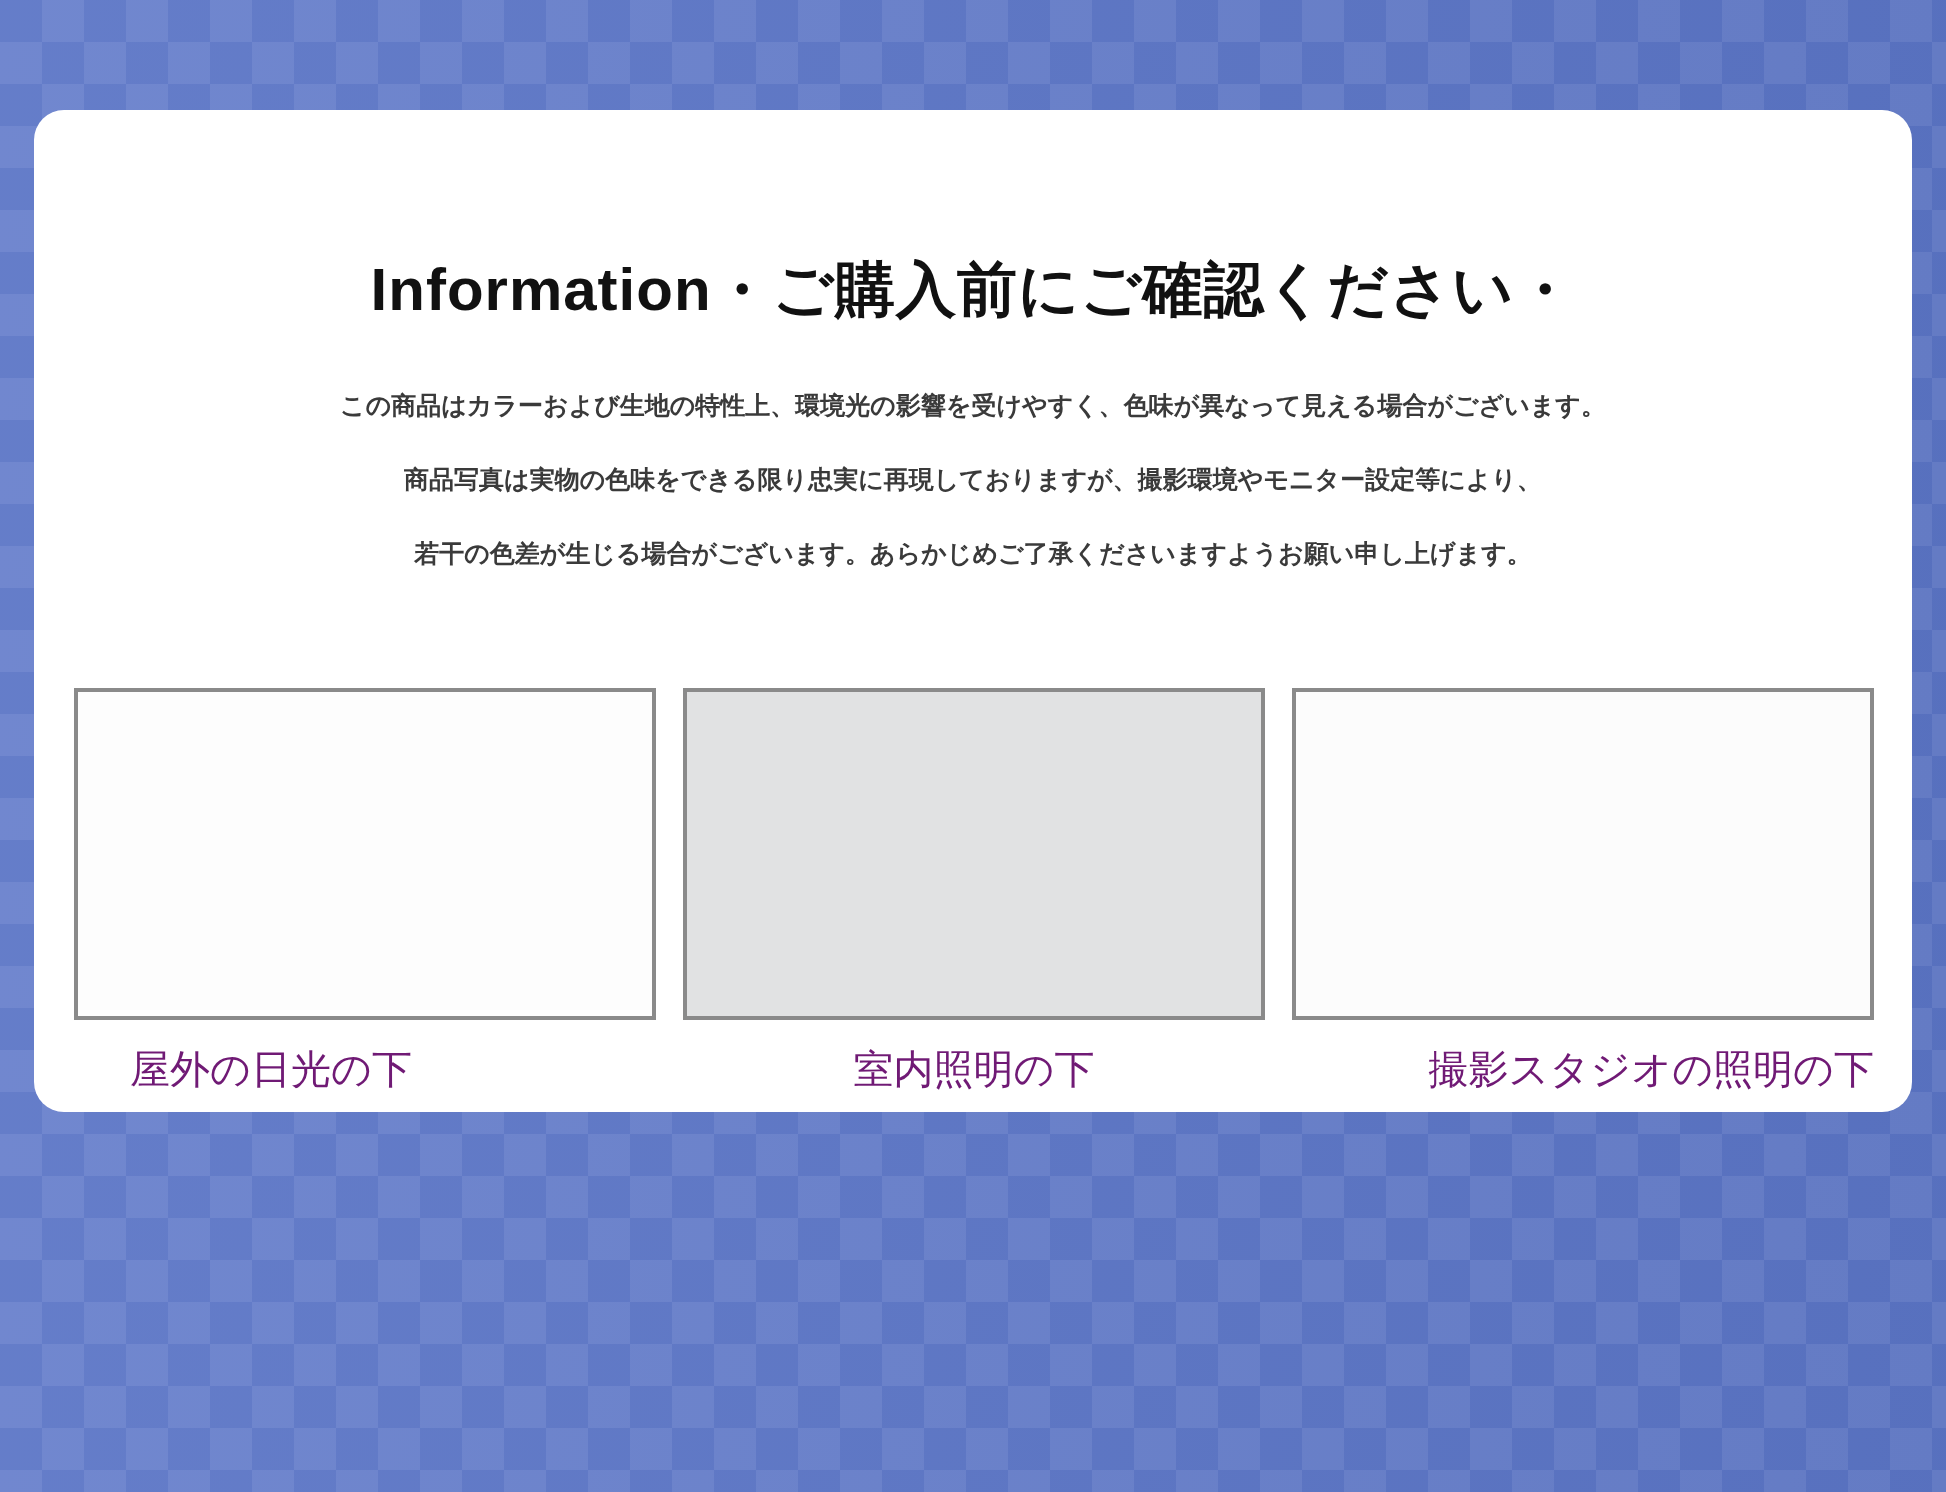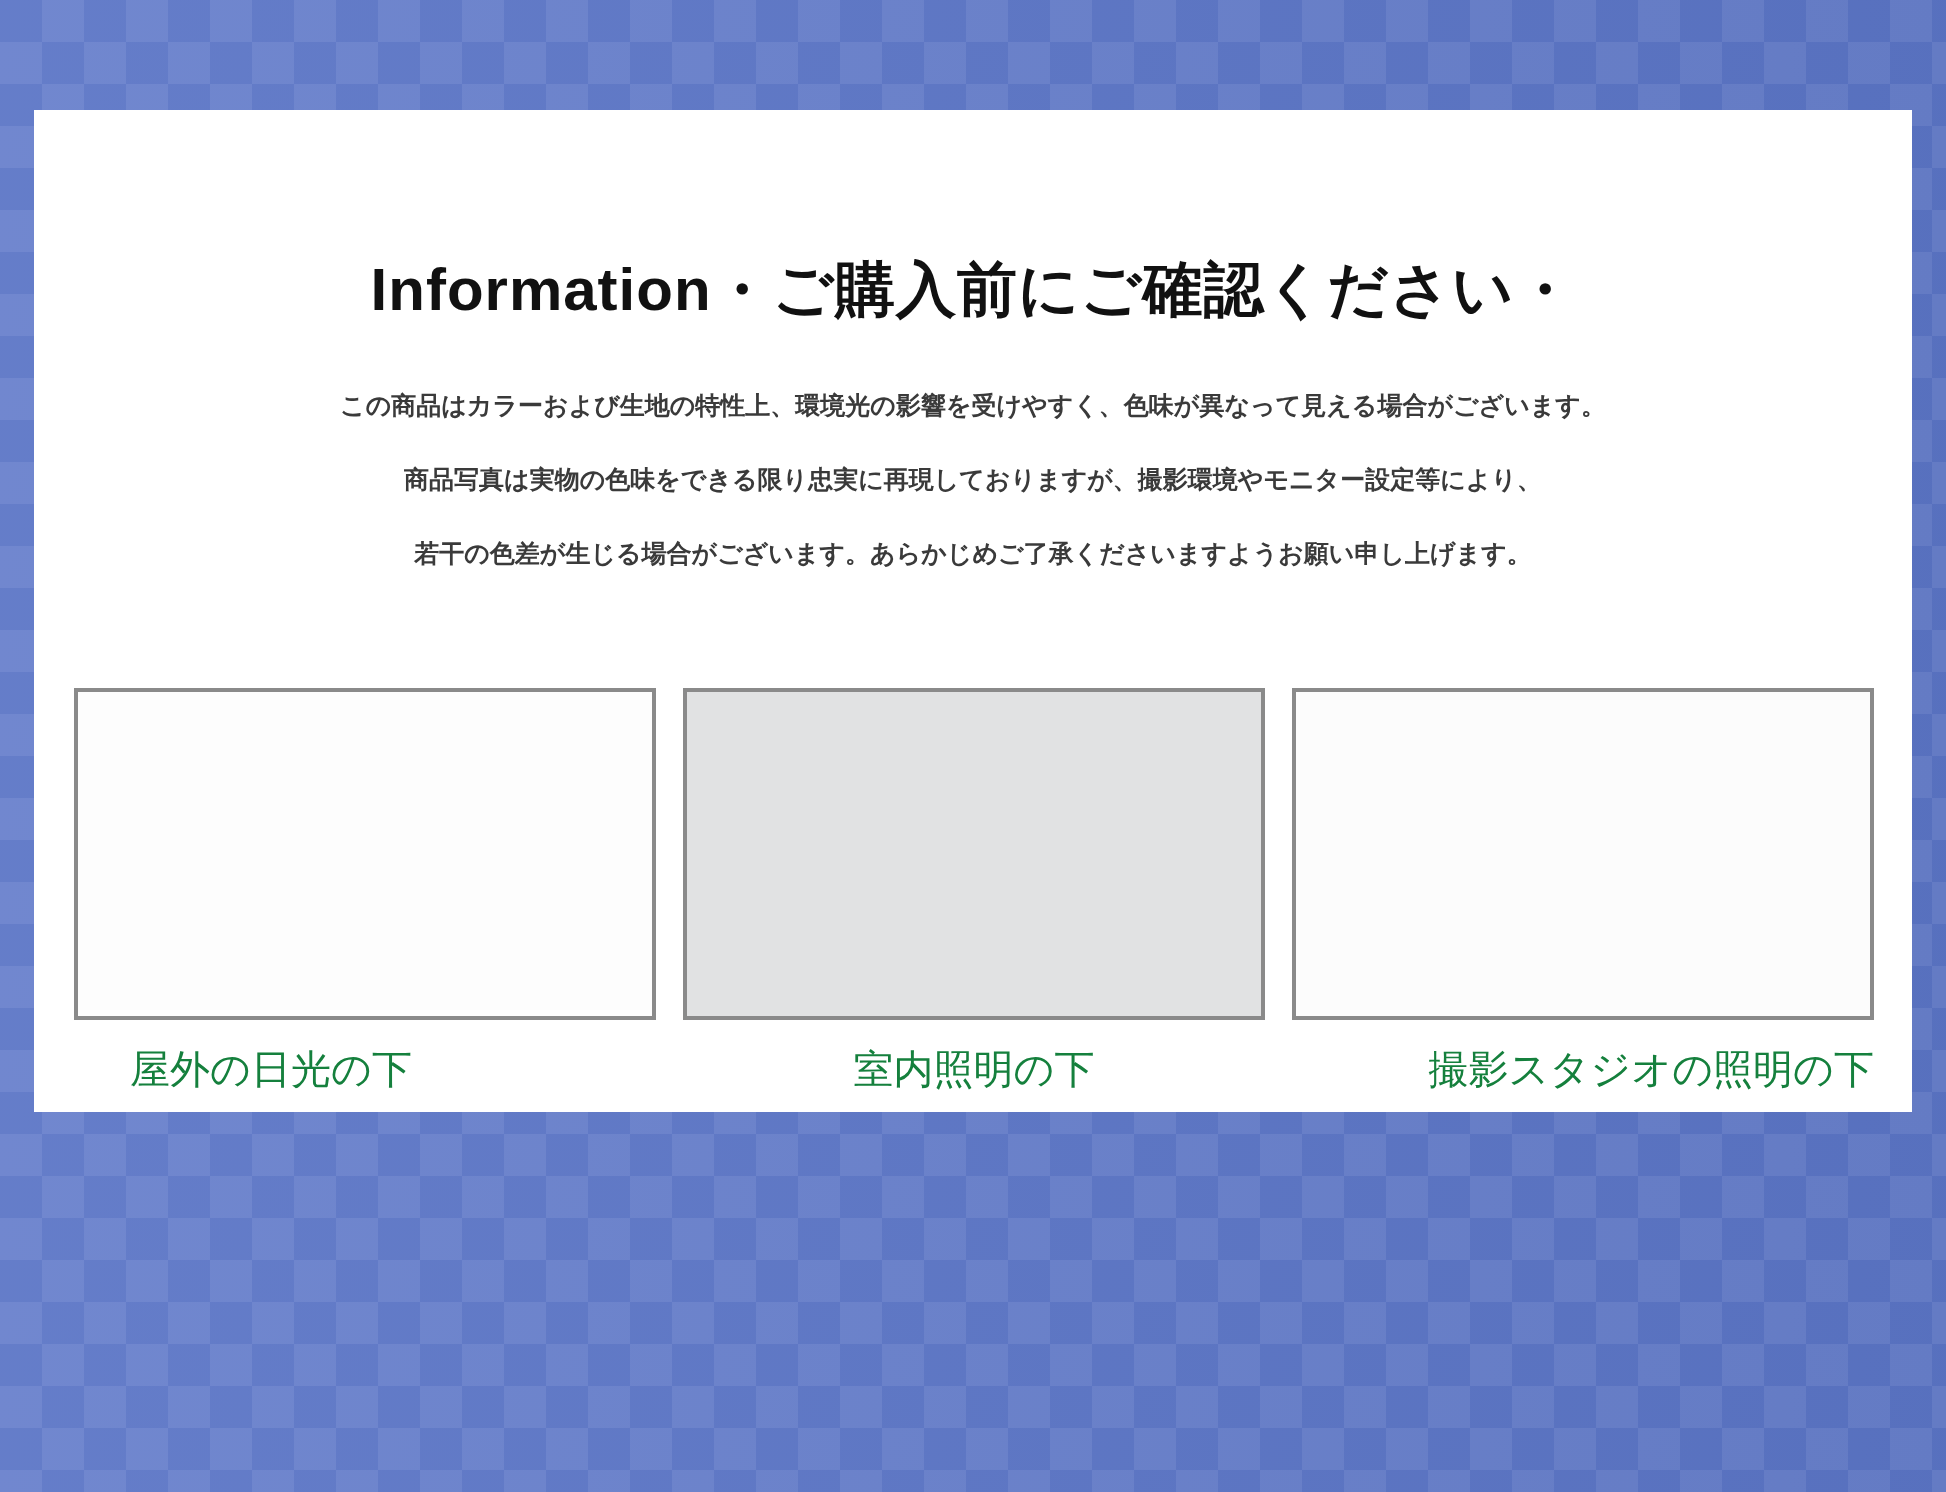--- a/index.html
+++ b/index.html
@@ -23,20 +23,21 @@
   #backdrop:after{
     content:"";position:absolute;inset:0;
     background:linear-gradient(90deg,rgba(255,255,255,.06),rgba(0,0,0,.04));
   }
   
   #card{
     position:absolute;
     left:34px;top:110px;
     width:1878px;height:1002px;
     background:#ffffff;
+    border-radius:30px;
   }
   
   #headline{
     position:absolute;left:0;top:100px;width:100%;
     text-align:center;
     font-size:60px;
     font-weight:bold;
     letter-spacing:1px;
     color:#111111;
     white-space:nowrap;
@@ -66,21 +67,21 @@
     border:4px solid #8a8a8a;
     background:#ffffff;
     position:relative;
     overflow:hidden;
     box-sizing:border-box;
   }
   .caption{
     margin-top:22px;
     text-align:center;
     font-size:40px;
-    color:#15803d;
+    color:#701a75;
     font-weight:400;
     white-space:nowrap;
   }
   .cell-1 .caption{text-align:left;padding-left:56px;}
   .cell-2 .caption{text-align:center;}
   .cell-3 .caption{text-align:right;}
 
   
   .playard{position:absolute;left:0;top:0;width:100%;height:100%;}
 

